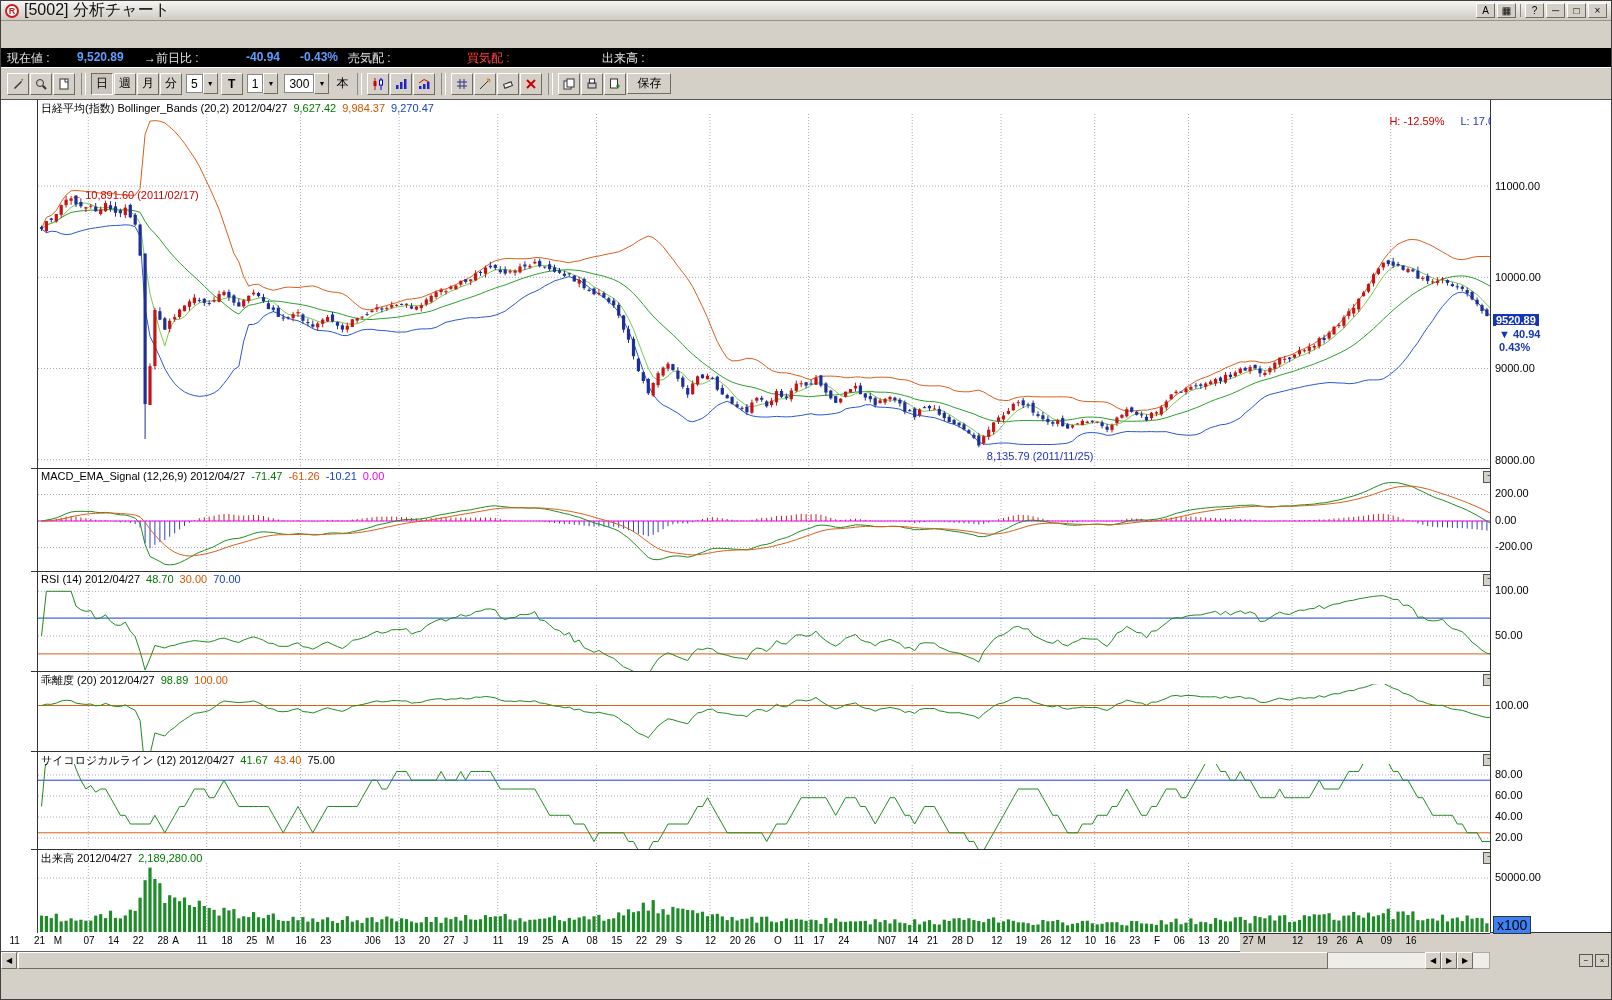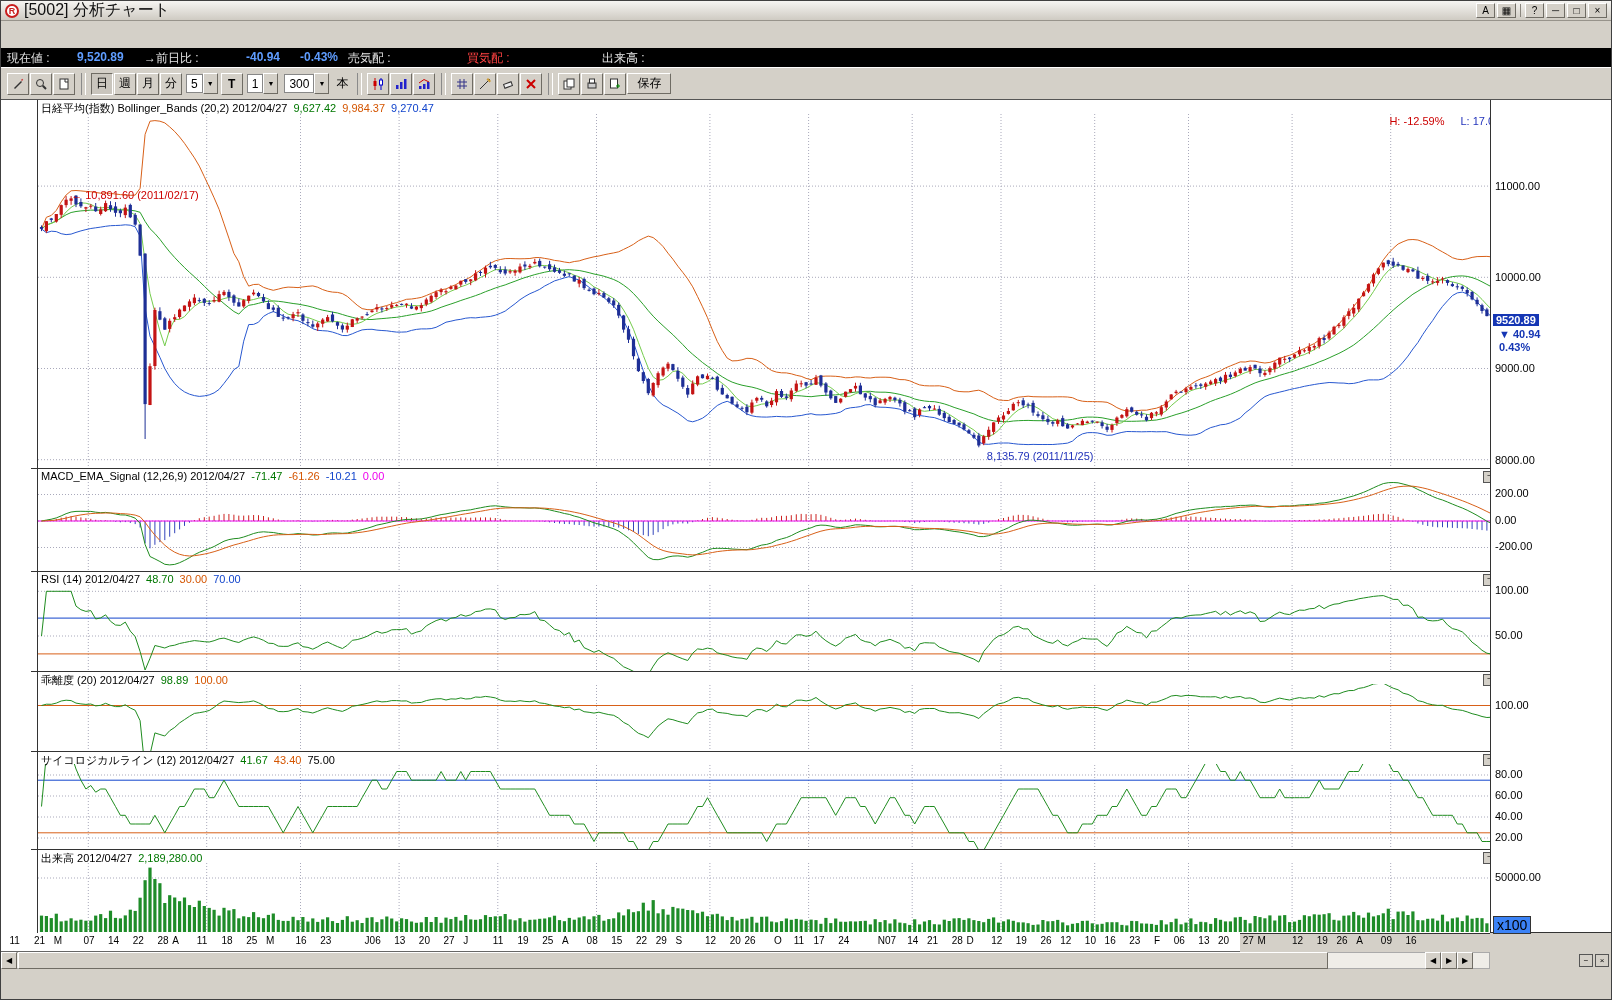--- a/index.html
+++ b/index.html
@@ -45,21 +45,21 @@
   .phead{position:absolute;top:1px;left:10px;font-size:11px;white-space:nowrap;}
   .phead span{margin-right:6px;}
   .pbtns{position:absolute;top:2px;right:9px;display:flex;gap:2px;}
   .pbtn{width:11px;height:10px;background:#d4d0c8;border:1px solid #555;font-size:8px;line-height:8px;text-align:center;cursor:default;}
   .hl{position:absolute;top:15px;right:10px;font-size:11px;white-space:nowrap;}
   .hlh{color:#cc0000;margin-right:16px;}
   .hll{color:#2233bb;}
   .ann{position:absolute;font-size:11px;white-space:nowrap;}
   .axis-col{position:absolute;top:99px;left:1489px;width:123px;height:833px;background:#fff;border-bottom:1px solid #333;border-left:1px solid #333;box-sizing:border-box;}
   .ytick{position:absolute;left:4px;font-size:11px;color:#000;white-space:nowrap;}
-  .price-tag{position:absolute;left:2px;background:#1536b4;color:#fff;font-size:11px;font-weight:bold;padding:0 3px;}
+  .price-tag{position:absolute;left:2px;background:#1536b4;color:#fff;font-size:11px;font-weight:bold;padding:0 3px;text-decoration:underline;}
   .price-chg,.price-pct{position:absolute;left:8px;color:#1536b4;font-size:11px;font-weight:bold;white-space:nowrap;}
   .x100{position:absolute;left:2px;top:816px;border:1px solid #333;background:#3b82f6;font-size:14px;padding:0 3px;color:#000;}
   
   .xaxis{position:absolute;top:932px;left:0;width:1239px;height:18px;background:#fff;border-bottom:1px solid #666;}
   .xlab{position:absolute;top:2px;font-size:10px;color:#000;white-space:nowrap;}
   .scrollrow{position:absolute;top:951px;left:0;width:1612px;height:18px;background:#d4d0c8;}
   .strack{position:absolute;left:0;top:0;width:1489px;height:17px;background:#efede8;border:1px solid #aaa;box-sizing:border-box;}
   .sbtn{position:absolute;top:0;width:16px;height:17px;background:#d4d0c8;border:1px solid;border-color:#ffffff #6f6c64 #6f6c64 #ffffff;font-size:8px;line-height:15px;text-align:center;padding:0;box-sizing:border-box;font-family:inherit;}
   .sthumb{position:absolute;left:17px;top:0;width:1310px;height:17px;background:#d4d0c8;border:1px solid;border-color:#ffffff #6f6c64 #6f6c64 #ffffff;box-sizing:border-box;}
   .cornerbtn{position:absolute;top:2px;width:14px;height:13px;background:#d4d0c8;border:1px solid #555;font-size:8px;line-height:11px;text-align:center;padding:0;box-sizing:border-box;}

